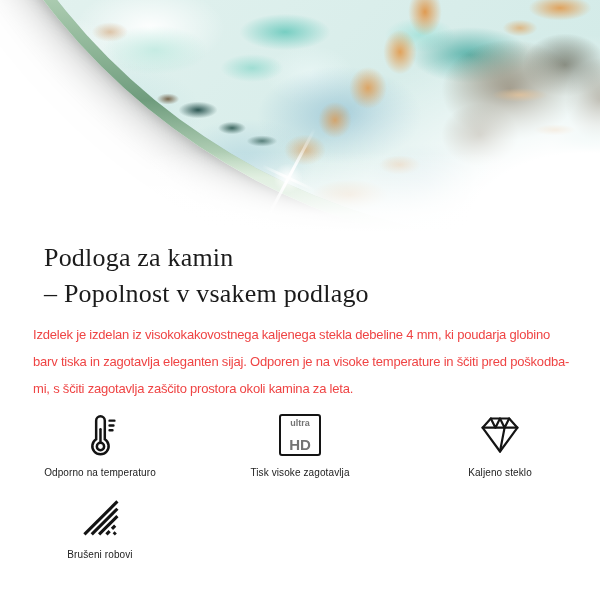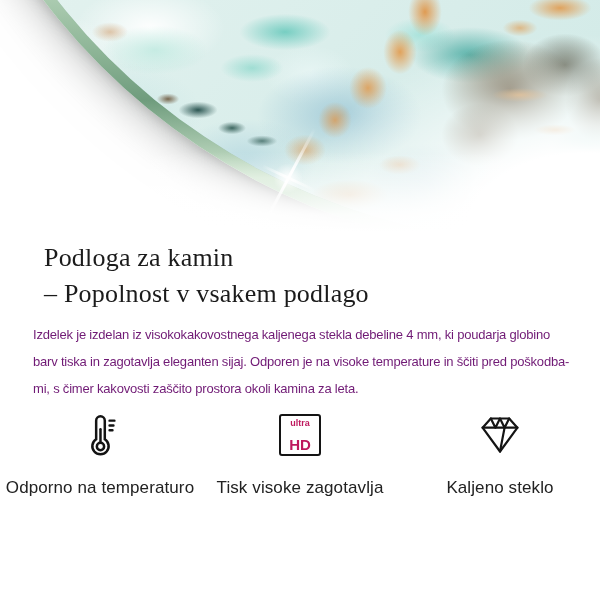--- a/index.html
+++ b/index.html
@@ -70,30 +70,30 @@
   
   .fade-corner{position:absolute;right:0;bottom:0;width:320px;height:200px;z-index:6;
       background:radial-gradient(ellipse at 96% 100%,#fff 28%,rgba(255,255,255,0) 70%);}
   .fade-bottom{position:absolute;left:0;right:0;bottom:0;height:80px;z-index:6;
       background:linear-gradient(to bottom,rgba(255,255,255,0),rgba(255,255,255,.92) 78%,#fff);}
 
   
   .title{margin:0;padding:8px 0 0 44px;font-family:"Liberation Serif","DejaVu Serif",serif;
       font-weight:normal;font-size:26px;line-height:36px;color:#1b1b1b;letter-spacing:.2px;}
   .title span{display:block;}
-  .desc{margin:9px 24px 0 33px;font-size:13px;line-height:27px;color:#701a75;letter-spacing:-0.2px;}
+  .desc{margin:9px 24px 0 33px;font-size:13px;line-height:27px;color:#ef4444;letter-spacing:-0.2px;}
   .desc span{display:block;white-space:nowrap;}
 
   
   .features{display:grid;grid-template-columns:repeat(3,1fr);row-gap:16px;margin-top:10px;}
   .feature{display:flex;flex-direction:column;align-items:center;}
   .ficon{height:46px;display:flex;align-items:center;justify-content:center;}
-  .flabel{margin-top:20px;font-size:17px;color:#222;letter-spacing:.1px;}
+  .flabel{margin-top:9px;font-size:10px;color:#222;letter-spacing:.1px;}
   .hdbox{width:38px;height:38px;border:2.5px solid #141414;border-radius:3px;display:flex;
-      flex-direction:column;align-items:center;justify-content:center;color:#be185d;line-height:1;}
+      flex-direction:column;align-items:center;justify-content:center;color:#737373;line-height:1;}
   .hd-top{font-size:9px;font-weight:bold;}
   .hd-bottom{font-size:15px;font-weight:bold;margin-top:9px;}
   svg{display:block;}
 </style>
 </head>
 <body>
 
 <div class="page">
 
   <div class="hero">
@@ -111,21 +111,21 @@
   </div>
 
   <h1 class="title">
     <span>Podloga za kamin</span>
     <span>– Popolnost v vsakem podlago</span>
   </h1>
 
   <p class="desc">
     <span>Izdelek je izdelan iz visokokakovostnega kaljenega stekla debeline 4 mm, ki poudarja globino</span>
     <span>barv tiska in zagotavlja eleganten sijaj. Odporen je na visoke temperature in ščiti pred poškodba-</span>
-    <span>mi, s čimer kakovosti zaščito prostora okoli kamina za leta.</span>
+    <span>mi, s ščiti zagotavlja zaščito prostora okoli kamina za leta.</span>
   </p>
 
   <div class="features">
 
     <div class="feature">
       <div class="ficon">
         <svg width="46" height="46" viewBox="0 0 48 48" fill="none" stroke="#141414" stroke-width="2.6" stroke-linecap="round">
           <path d="M20,9 a4.5,4.5 0 0 1 9,0 V28.5 a8.5,8.5 0 1 1 -9,0 Z"></path>
           <circle cx="24.5" cy="36" r="3.8"></circle>
           <path d="M24.5,18 V31"></path>
@@ -151,16 +151,28 @@
         <svg width="46" height="44" viewBox="0 0 48 48" fill="none" stroke="#141414" stroke-width="2.4" stroke-linecap="round" stroke-linejoin="round">
           <path d="M14,6 H34 L43,16 L24,42 L5,16 Z"></path>
           <path d="M5,16 H43"></path>
           <path d="M14,6 L19,16 L24,6 L29,16 L34,6"></path>
           <path d="M29,16 L24,42"></path>
         </svg>
       </div>
       <div class="flabel">Kaljeno steklo</div>
     </div>
 
+    <div class="feature">
+      <div class="ficon">
+        <svg width="44" height="44" viewBox="0 0 48 48" fill="none" stroke="#141414" stroke-width="3.4" stroke-linecap="butt">
+          <path d="M7,43 L43,7"></path>
+          <path d="M15,43 L43,15"></path>
+          <path d="M23,43 L43,23"></path>
+          <path d="M31,43 L43,31" stroke-dasharray="5 3.5"></path>
+          <path d="M39,43 L43,39" stroke-dasharray="3 3"></path>
+        </svg>
+      </div>
+      <div class="flabel">Brušeni robovi</div>
+    </div>
 
 
   </div>
 </div>
 
 </body></html>

